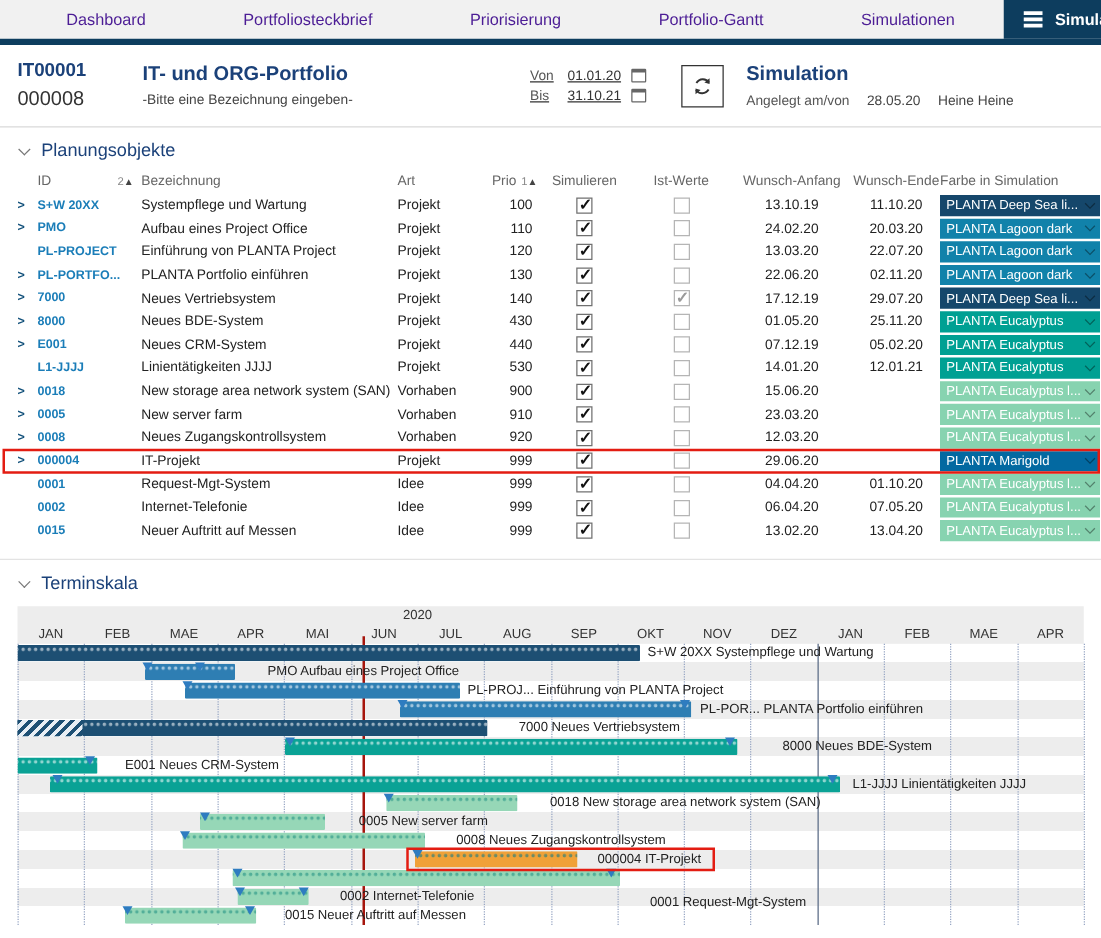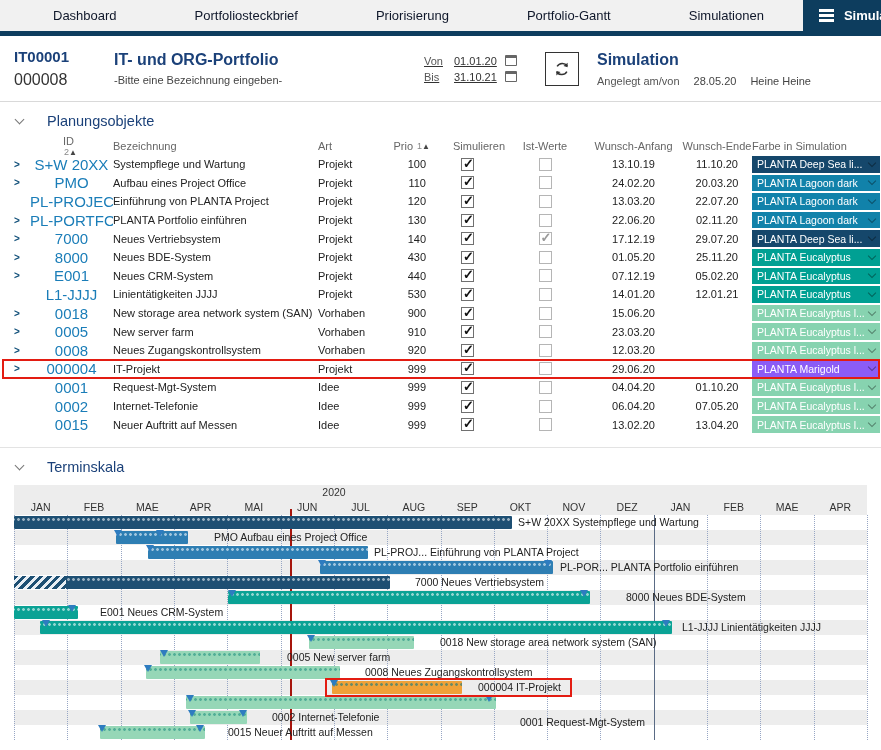--- a/index.html
+++ b/index.html
@@ -1,21 +1,21 @@
 <!DOCTYPE html>
 <html><head>
 <meta charset="utf-8">
 <style>
   * { margin:0; padding:0; box-sizing:border-box; }
   html,body { width:881px; height:750px; overflow:hidden; background:#fff;
     font-family:"Liberation Sans", sans-serif; }
 
   
   .tabbar { height:31px; background:#f1f1f1; display:flex; align-items:center; padding-left:14px; }
-  .tab { font-size:13px; color:#0f172a; padding:0 39px; cursor:pointer; white-space:nowrap; }
+  .tab { font-size:13px; color:#4c1d95; padding:0 39px; cursor:pointer; white-space:nowrap; }
   .tab-active { margin-left:auto; height:31px; background:var(--navy); color:#fff;
     display:flex; align-items:center; gap:10px; padding:0 14px 0 16px; font-size:13px; font-weight:700; }
   .hamburger { display:inline-flex; flex-direction:column; gap:2.5px; }
   .hamburger i { width:15px; height:2.5px; background:#fff; display:block; }
   .navstrip { height:5px; background:var(--navy); }
 
   :root { --navy:#0d3d5e; --title:#1b4179; --link:#1a7db8; --red:#e31c12; }
 
   
   .hdr { height:66px; border-bottom:1px solid #d9d9d9; display:flex; align-items:center; padding:0 0 0 14px; }
@@ -29,35 +29,35 @@
   .hdr-dates .drow { display:flex; align-items:center; gap:8px; margin:4px 0; }
   .hdr-dates .dlbl { width:22px; color:#555; }
   .cal { width:12px; height:11px; border:1px solid #666; border-top:3px solid #666; border-radius:1px; display:inline-block; }
   .sync-btn { width:34px; height:34px; border:1px solid #333; background:#fff; display:flex;
     align-items:center; justify-content:center; margin:0 18px 0 6px; cursor:pointer; }
   .hdr-sim .big { font-size:16px; font-weight:700; color:var(--title); }
   .hdr-sim .meta { font-size:11px; color:#444; margin-top:6px; display:flex; gap:14px; }
   .hdr-sim .meta .lbl { color:#555; }
 
   
-  .section-title { display:flex; align-items:center; gap:24px; padding:11px 0 6px 16px; }
+  .section-title { display:flex; align-items:center; gap:10px; padding:11px 0 6px 16px; }
   .section-title span.txt { font-size:14.5px; color:var(--title); }
   .chev { width:7px; height:7px; border-right:1.5px solid #777; border-bottom:1.5px solid #777;
     transform:rotate(45deg); margin-top:-3px; display:inline-block; }
 
   
   .tbl { padding-left:14px; }
   .trow { display:grid; grid-template-columns:16px 83px 205px 70px 42px 75px 80px 97px 70px 129px;
     align-items:center; height:18.6px; position:relative; }
   .thead { height:20px; font-size:11px; color:#666; }
   .thead > div { white-space:nowrap; }
   .sort { color:#888; font-size:9px; margin-left:4px; }
   .sort b { color:#444; font-size:8px; }
   .c-exp { color:#11507a; font-weight:700; font-size:10px; cursor:pointer; }
-  .c-id { color:var(--link); font-weight:400; font-size:15px; white-space:nowrap; overflow:hidden; cursor:pointer;text-align:center; }
+  .c-id { color:var(--link); font-weight:700; font-size:10px; white-space:nowrap; overflow:hidden; cursor:pointer; }
   .c-bez, .c-art { font-size:11px; color:#222; white-space:nowrap; overflow:hidden; }
   .c-prio { font-size:11px; color:#222; text-align:right; padding-right:4px; }
   .c-center { display:flex; justify-content:center; }
   .c-date { font-size:11px; color:#222; text-align:center; }
   .cb { width:13px; height:13px; border:1px solid #707070; background:#fff; position:relative; cursor:pointer; }
   .cb.checked::after { content:"✓"; position:absolute; left:1px; top:-3px; font-size:13px; font-weight:700; color:#111; }
   .cb.dim { border-color:#b5b5b5; }
   .cb.dim.checked::after { color:#9a9a9a; }
   .farbe { height:16.6px; margin-right:1px; display:flex; align-items:center; justify-content:space-between;
     padding:0 5px 0 5px; font-size:10.5px; color:#fff; cursor:pointer; white-space:nowrap; overflow:hidden; }
@@ -152,31 +152,31 @@
 </div>
 
 <div class="section-title">
   <span class="chev"></span>
   <span class="txt">Planungsobjekte</span>
 </div>
 
 <div class="tbl">
   <div class="trow thead">
     <div></div>
-    <div style="display:flex;justify-content:space-between;align-items:center;padding-right:6px;flex-direction:column;">
+    <div style="display:flex;justify-content:space-between;align-items:center;padding-right:6px;">
       <span>ID</span>
       <span class="sort"><span>2</span><b>▲</b></span>
     </div>
     <div>Bezeichnung</div>
     <div>Art</div>
     <div style="display:flex;justify-content:flex-end;align-items:center;">
       <span>Prio</span>
       <span class="sort"><span>1</span><b>▲</b></span>
     </div>
-    <div style="text-align:right;">Simulieren</div>
+    <div style="text-align:center;">Simulieren</div>
     <div style="text-align:center;">Ist-Werte</div>
     <div style="text-align:center;">Wunsch-Anfang</div>
     <div style="text-align:center;">Wunsch-Ende</div>
     <div>Farbe in Simulation</div>
   </div>
   <div id="rows-host">
       <div class="trow">
         <div class="c-exp">&gt;</div>
         <div class="c-id">S+W 20XX</div>
         <div class="c-bez">Systempflege und Wartung</div>
@@ -415,21 +415,21 @@
         <div class="c-prio">999</div>
         <div class="c-center">
           <div class="cb checked"></div>
         </div>
         <div class="c-center">
           <div class="cb dim"></div>
         </div>
         <div class="c-date">29.06.20</div>
         <div class="c-date"></div>
         <div>
-          <div class="farbe" style="background: #8b5cf6;">
+          <div class="farbe" style="background: #0369a1;">
             <span>PLANTA Marigold</span>
             <span class="fchev"></span>
           </div>
         </div>
       </div>
       <div class="trow">
         <div class="c-exp"></div>
         <div class="c-id">0001</div>
         <div class="c-bez">Request-Mgt-System</div>
         <div class="c-art">Idee</div>

